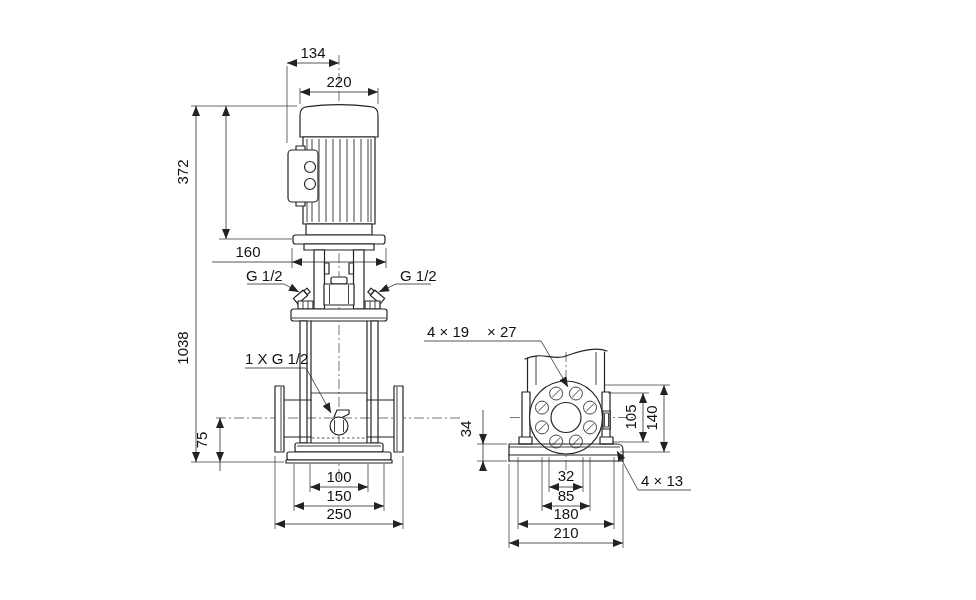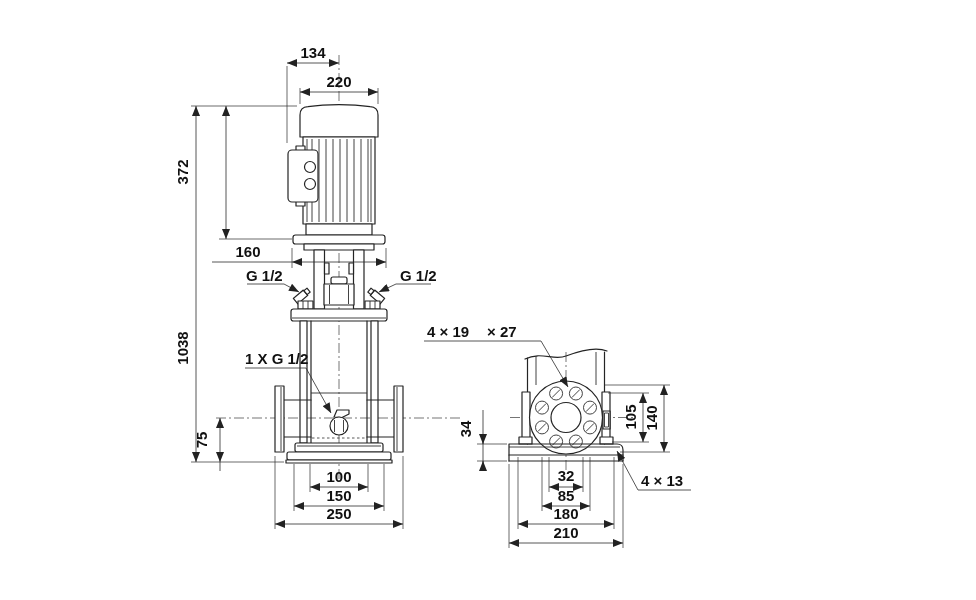--- a/index.html
+++ b/index.html
@@ -1,17 +1,17 @@
 <!DOCTYPE html>
 <html><head>
 <meta charset="utf-8">
 <style>
   html,body{margin:0;padding:0;background:#ffffff;}
   .stage{position:relative;width:948px;height:600px;background:#fde047;overflow:hidden;
-         font-family:"Liberation Sans", sans-serif;font-weight:bold;}
+         font-family:"Liberation Sans", sans-serif;}
   svg{display:block;}
   .outline{fill:none;stroke:#242424;stroke-width:1.2;stroke-linejoin:round;stroke-linecap:round;}
   .outline-thin{fill:none;stroke:#2e2e2e;stroke-width:0.9;stroke-linejoin:round;}
   .whitefill{fill:#ffffff;stroke:#242424;stroke-width:1.2;stroke-linejoin:round;}
   .dim{fill:none;stroke:#2b2b2b;stroke-width:0.8;}
   .ext{fill:none;stroke:#2b2b2b;stroke-width:0.7;}
   .cl{fill:none;stroke:#3a3a3a;stroke-width:0.7;stroke-dasharray:10 3 2 3;}
   .dash{fill:none;stroke:#2e2e2e;stroke-width:0.8;stroke-dasharray:2.5 2.5;}
   .dimtext{font-family:"Liberation Sans", sans-serif;font-size:15px;fill:#111111;}
   .arrfill{fill:#222222;}

